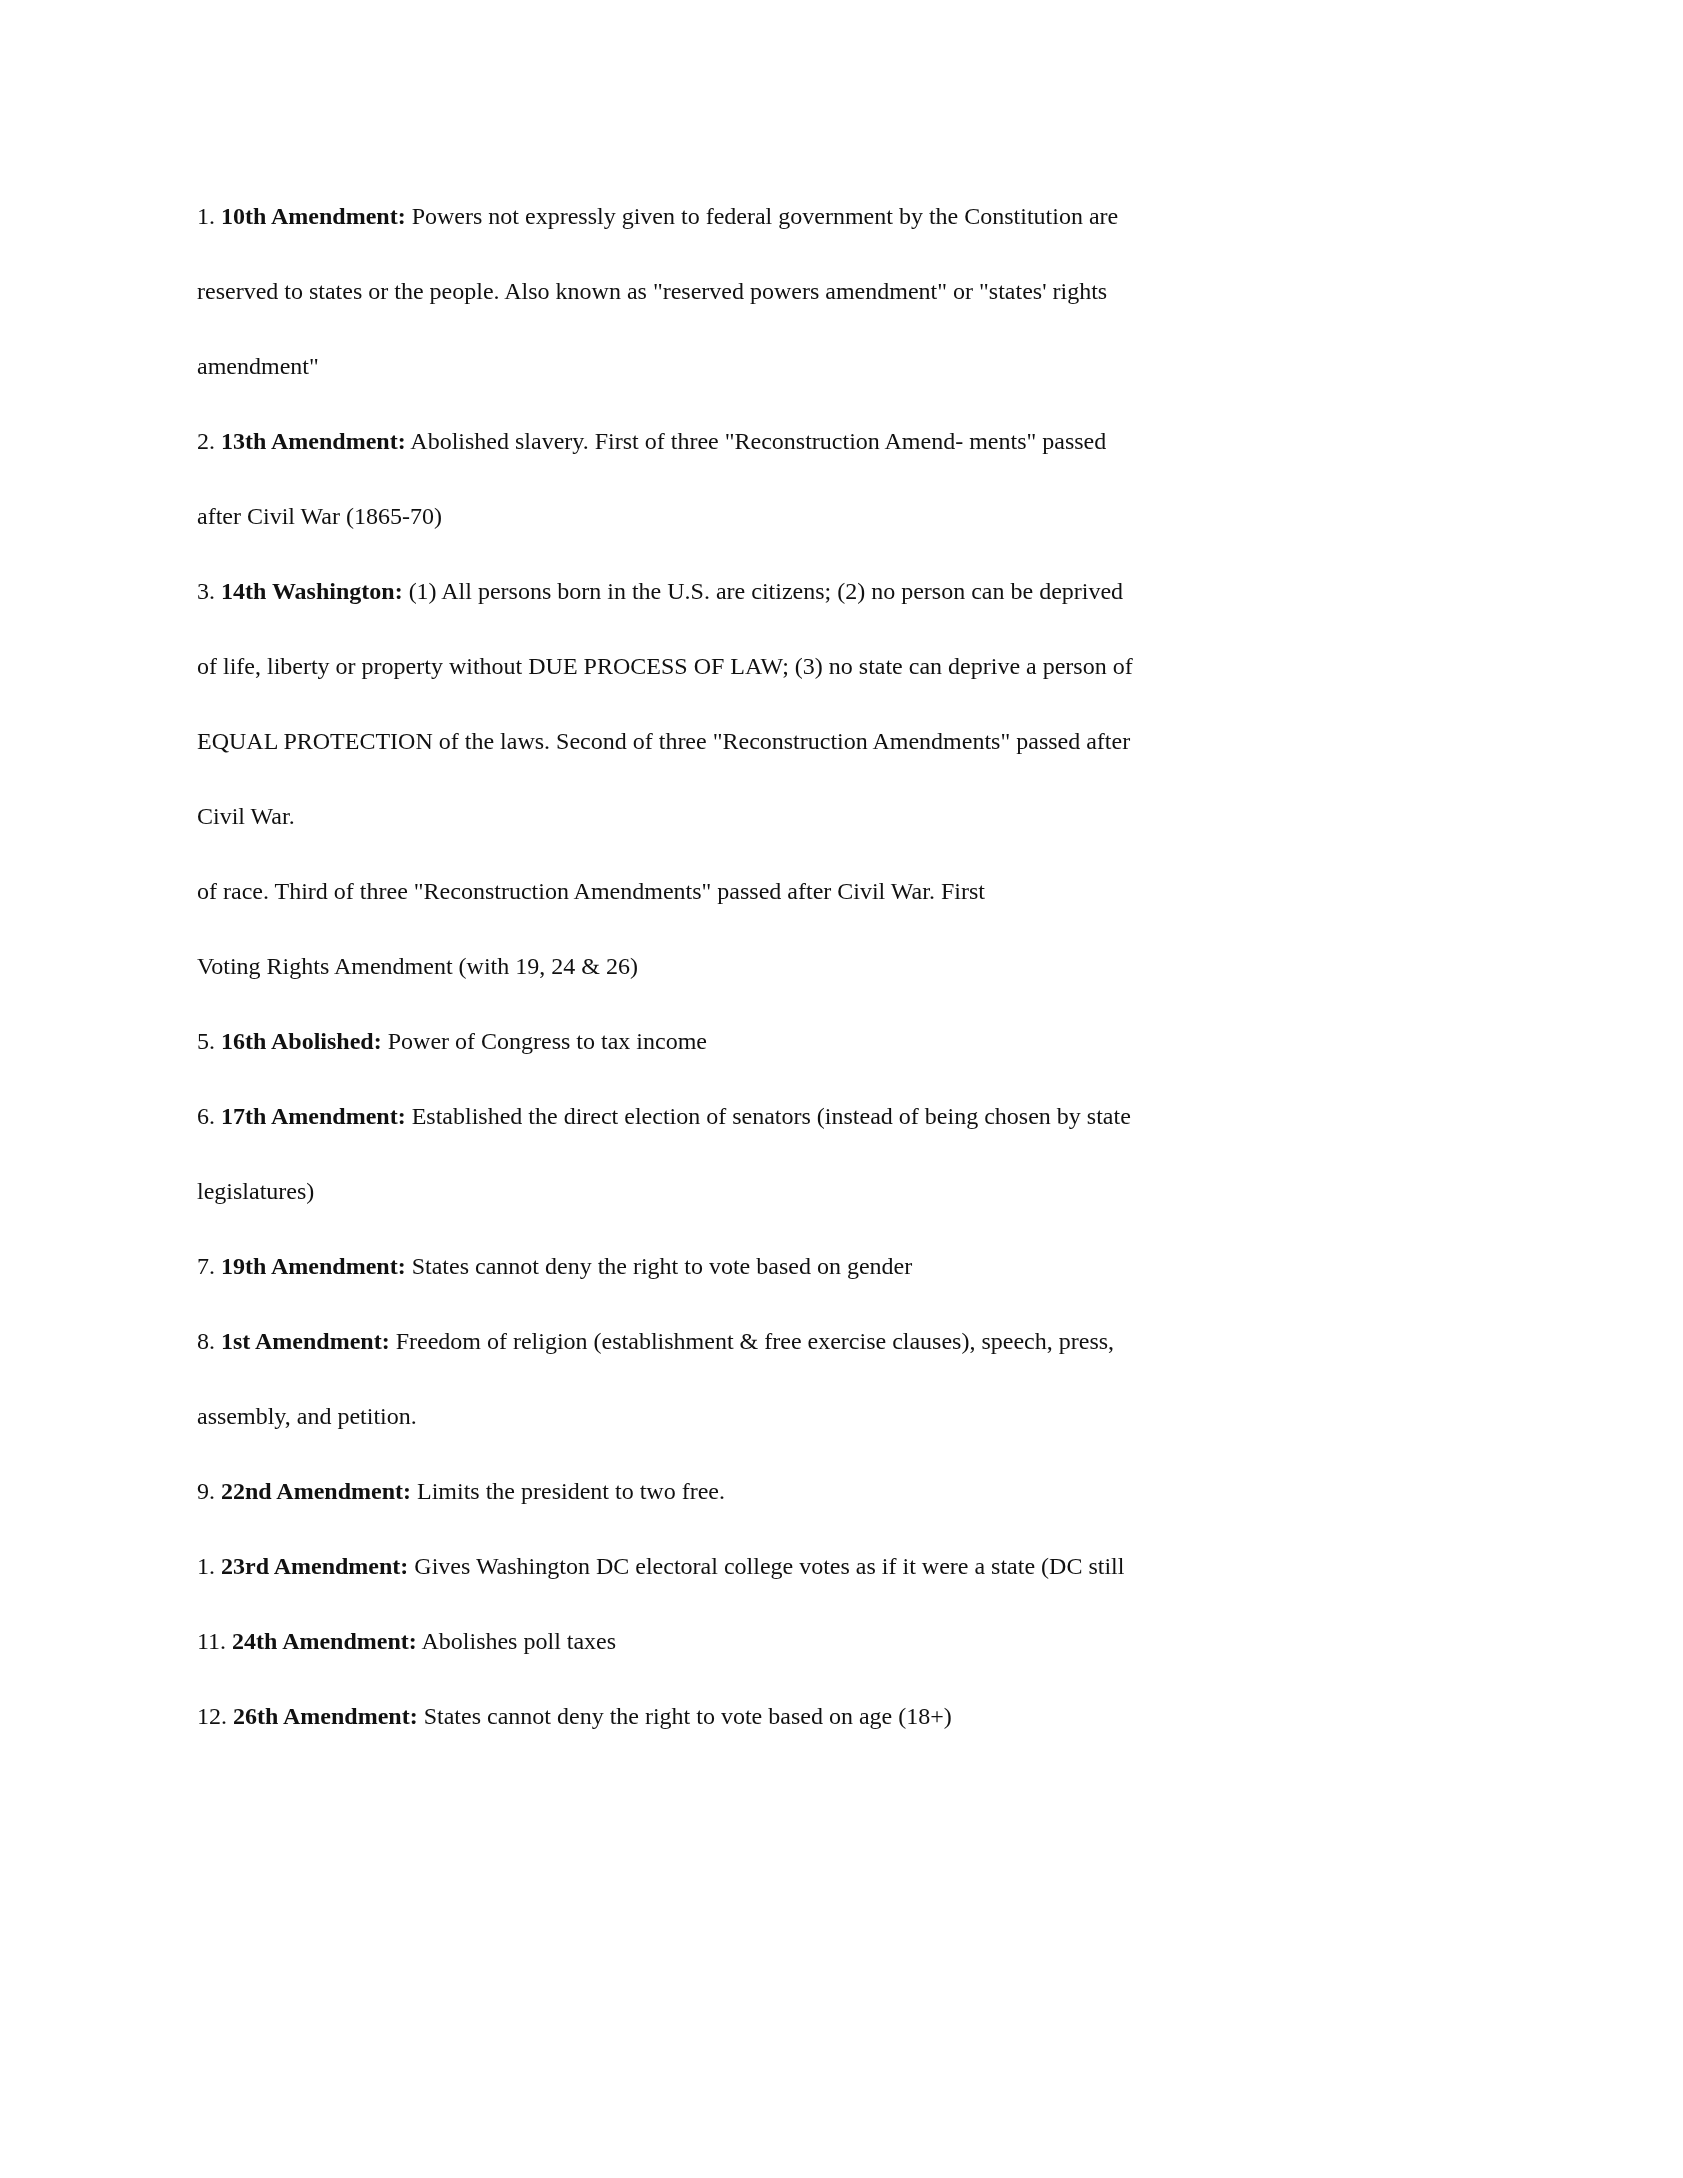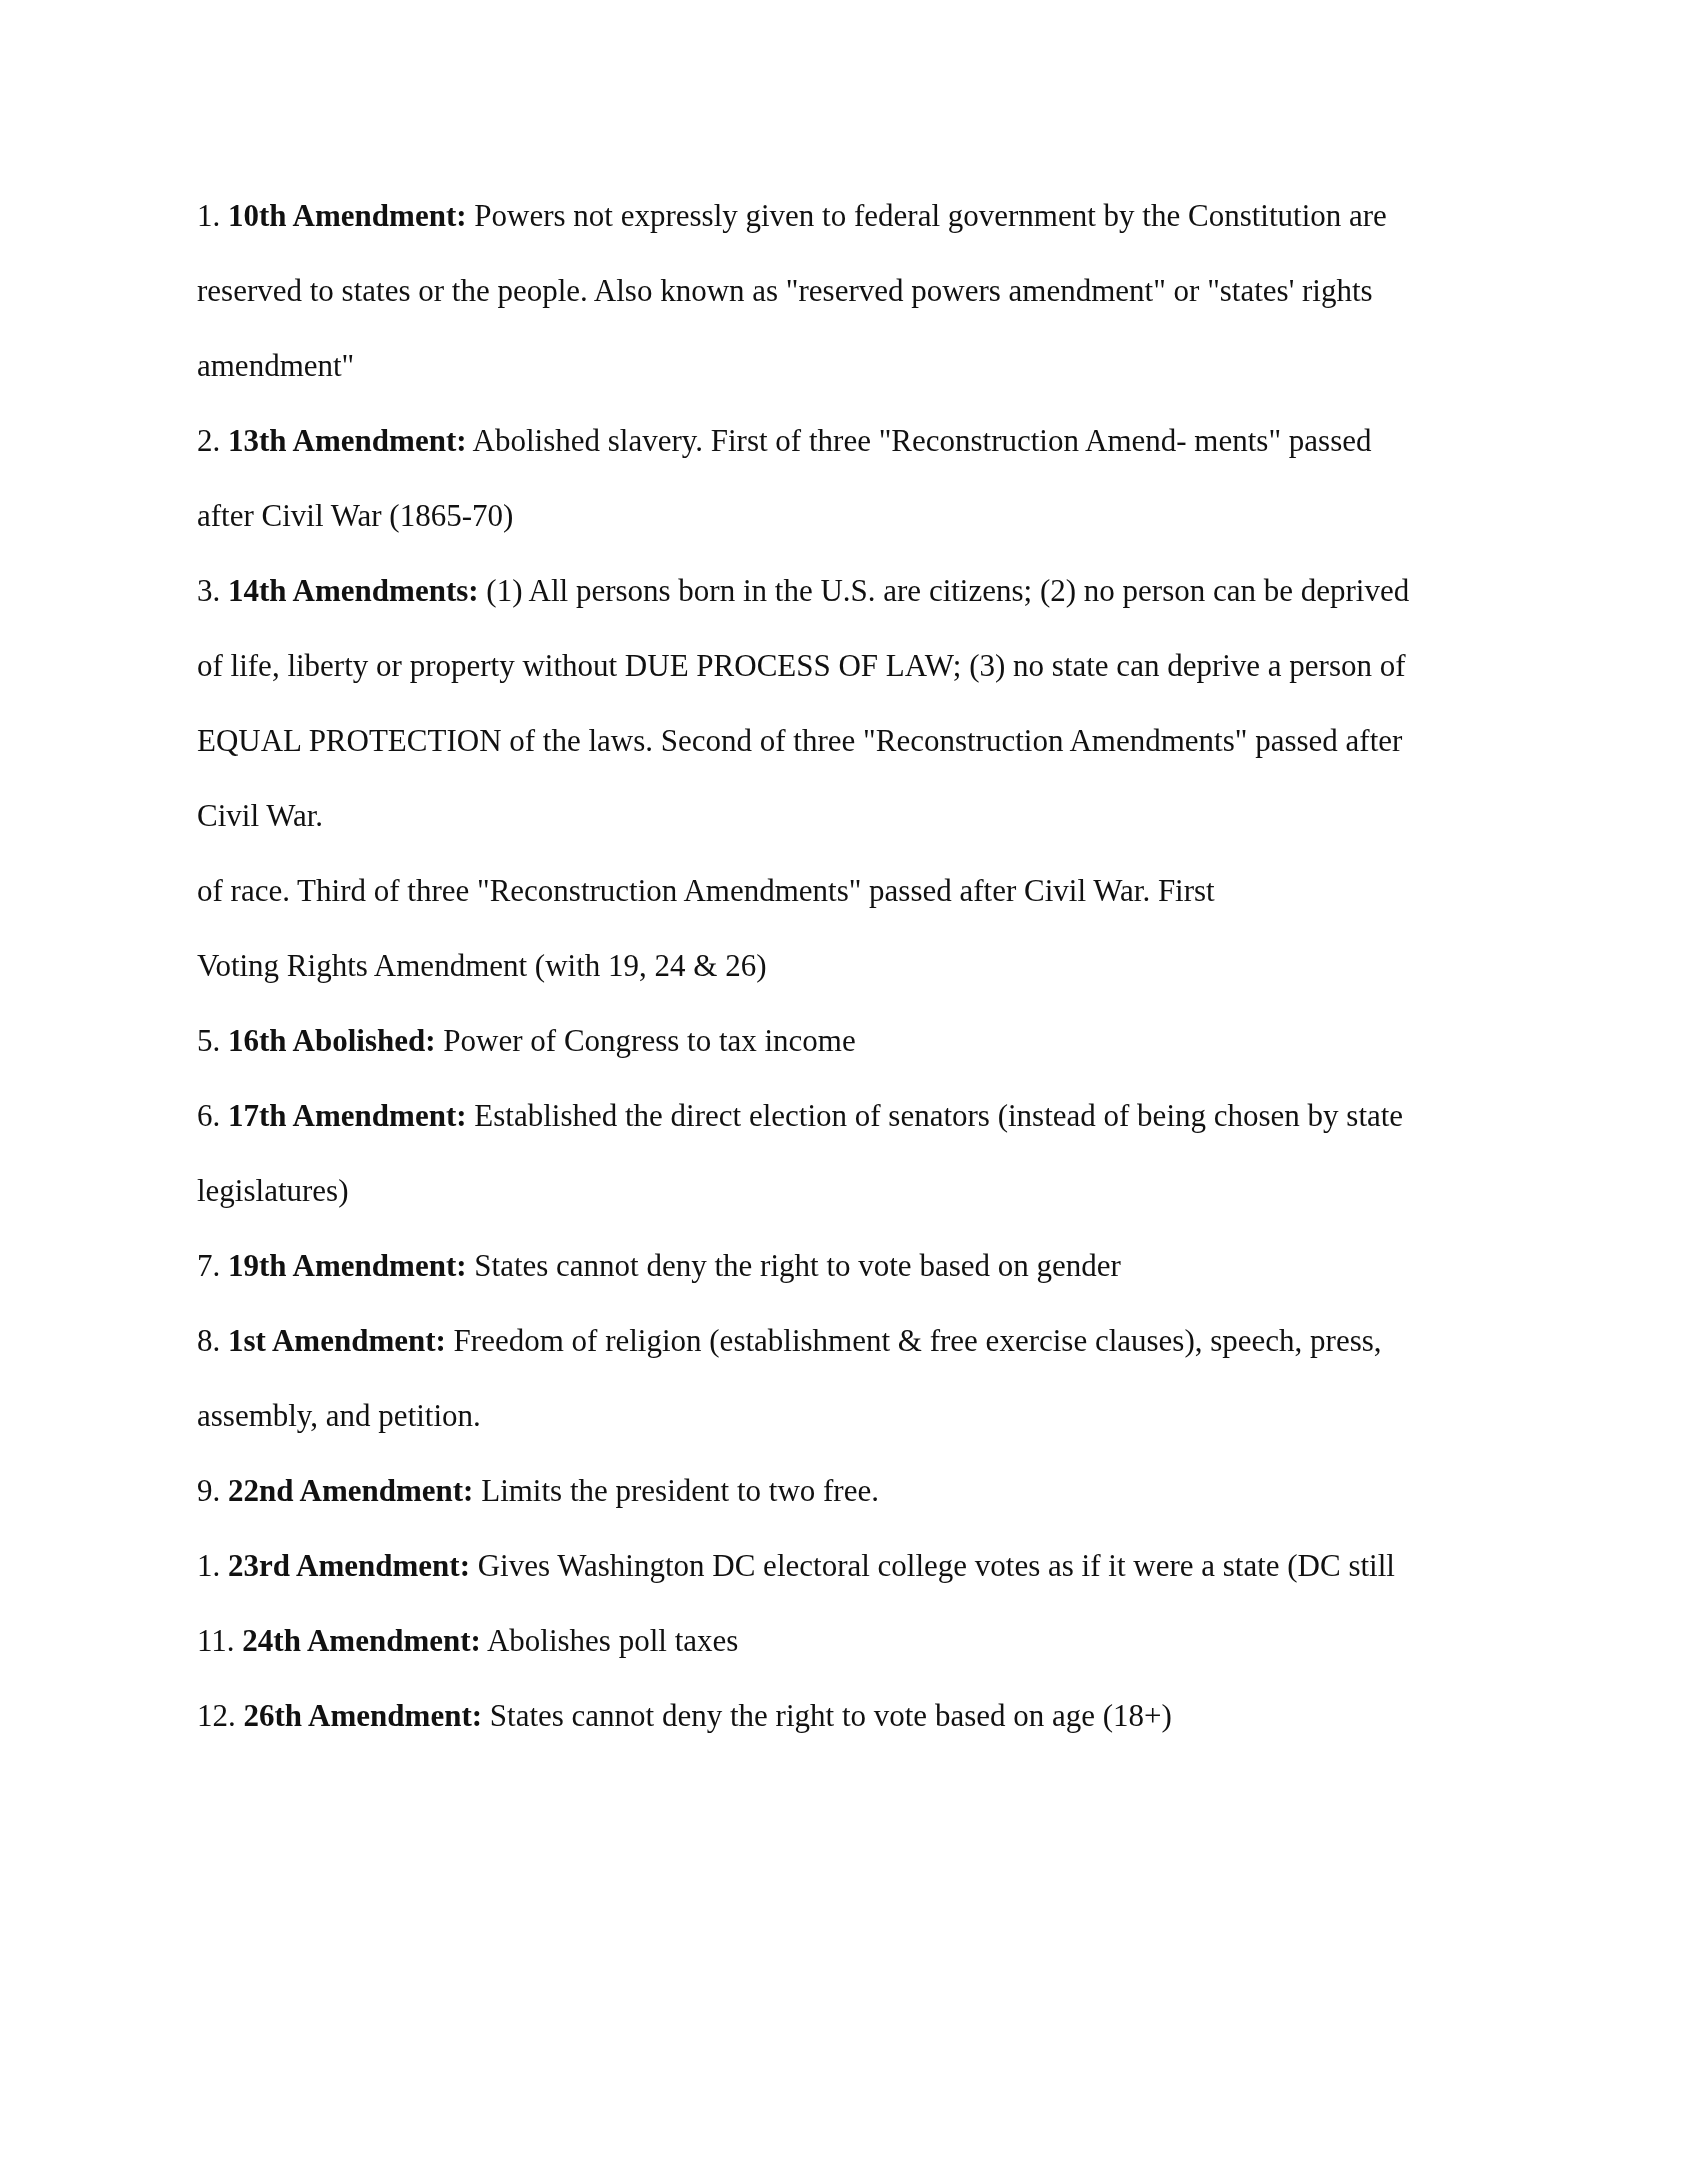--- a/index.html
+++ b/index.html
@@ -1,20 +1,20 @@
 <!DOCTYPE html>
 <html><head>
 <meta charset="utf-8">
 <style>
   html, body { margin: 0; padding: 0; background: #ffffff; }
   body { width: 1683px; height: 2178px; position: relative; overflow: hidden;
          font-family: "Liberation Serif", "DejaVu Serif", serif; color: #111; }
   .page { position: absolute; left: 0; top: 0; width: 1683px; height: 2178px; }
   .list { position: absolute; left: 197px; top: 194px; width: 1307px; }
-  .line { height: 75px; line-height: 44px; font-size: 31px; white-space: nowrap; }
+  .line { height: 75px; line-height: 44px; font-size: 24px; white-space: nowrap; }
   .num { font-weight: normal; }
   .term { font-weight: bold; }
 </style>
 </head>
 <body>
 
 <div class="page">
   <div class="list">
 
     <div class="item">
@@ -30,21 +30,21 @@
       <div class="line">
         <span class="num">2.</span>
         <span class="term">13th Amendment:</span><span> Abolished slavery. First of three "Reconstruction Amend- ments" passed</span>
       </div>
       <div class="line">after Civil War (1865-70)</div>
     </div>
 
     <div class="item">
       <div class="line">
         <span class="num">3.</span>
-        <span class="term">14th Amendments:</span><span> (1) All persons born in the U.S. are citizens; (2) no person can be deprived</span>
+        <span class="term">14th Washington:</span><span> (1) All persons born in the U.S. are citizens; (2) no person can be deprived</span>
       </div>
       <div class="line">of life, liberty or property without DUE PROCESS OF LAW; (3) no state can deprive a person of</div>
       <div class="line">EQUAL PROTECTION of the laws. Second of three "Reconstruction Amendments" passed after</div>
       <div class="line">Civil War.</div>
     </div>
 
     <div class="item">
       <div class="line">of race. Third of three "Reconstruction Amendments" passed after Civil War. First</div>
       <div class="line">Voting Rights Amendment (with 19, 24 &amp; 26)</div>
     </div>

